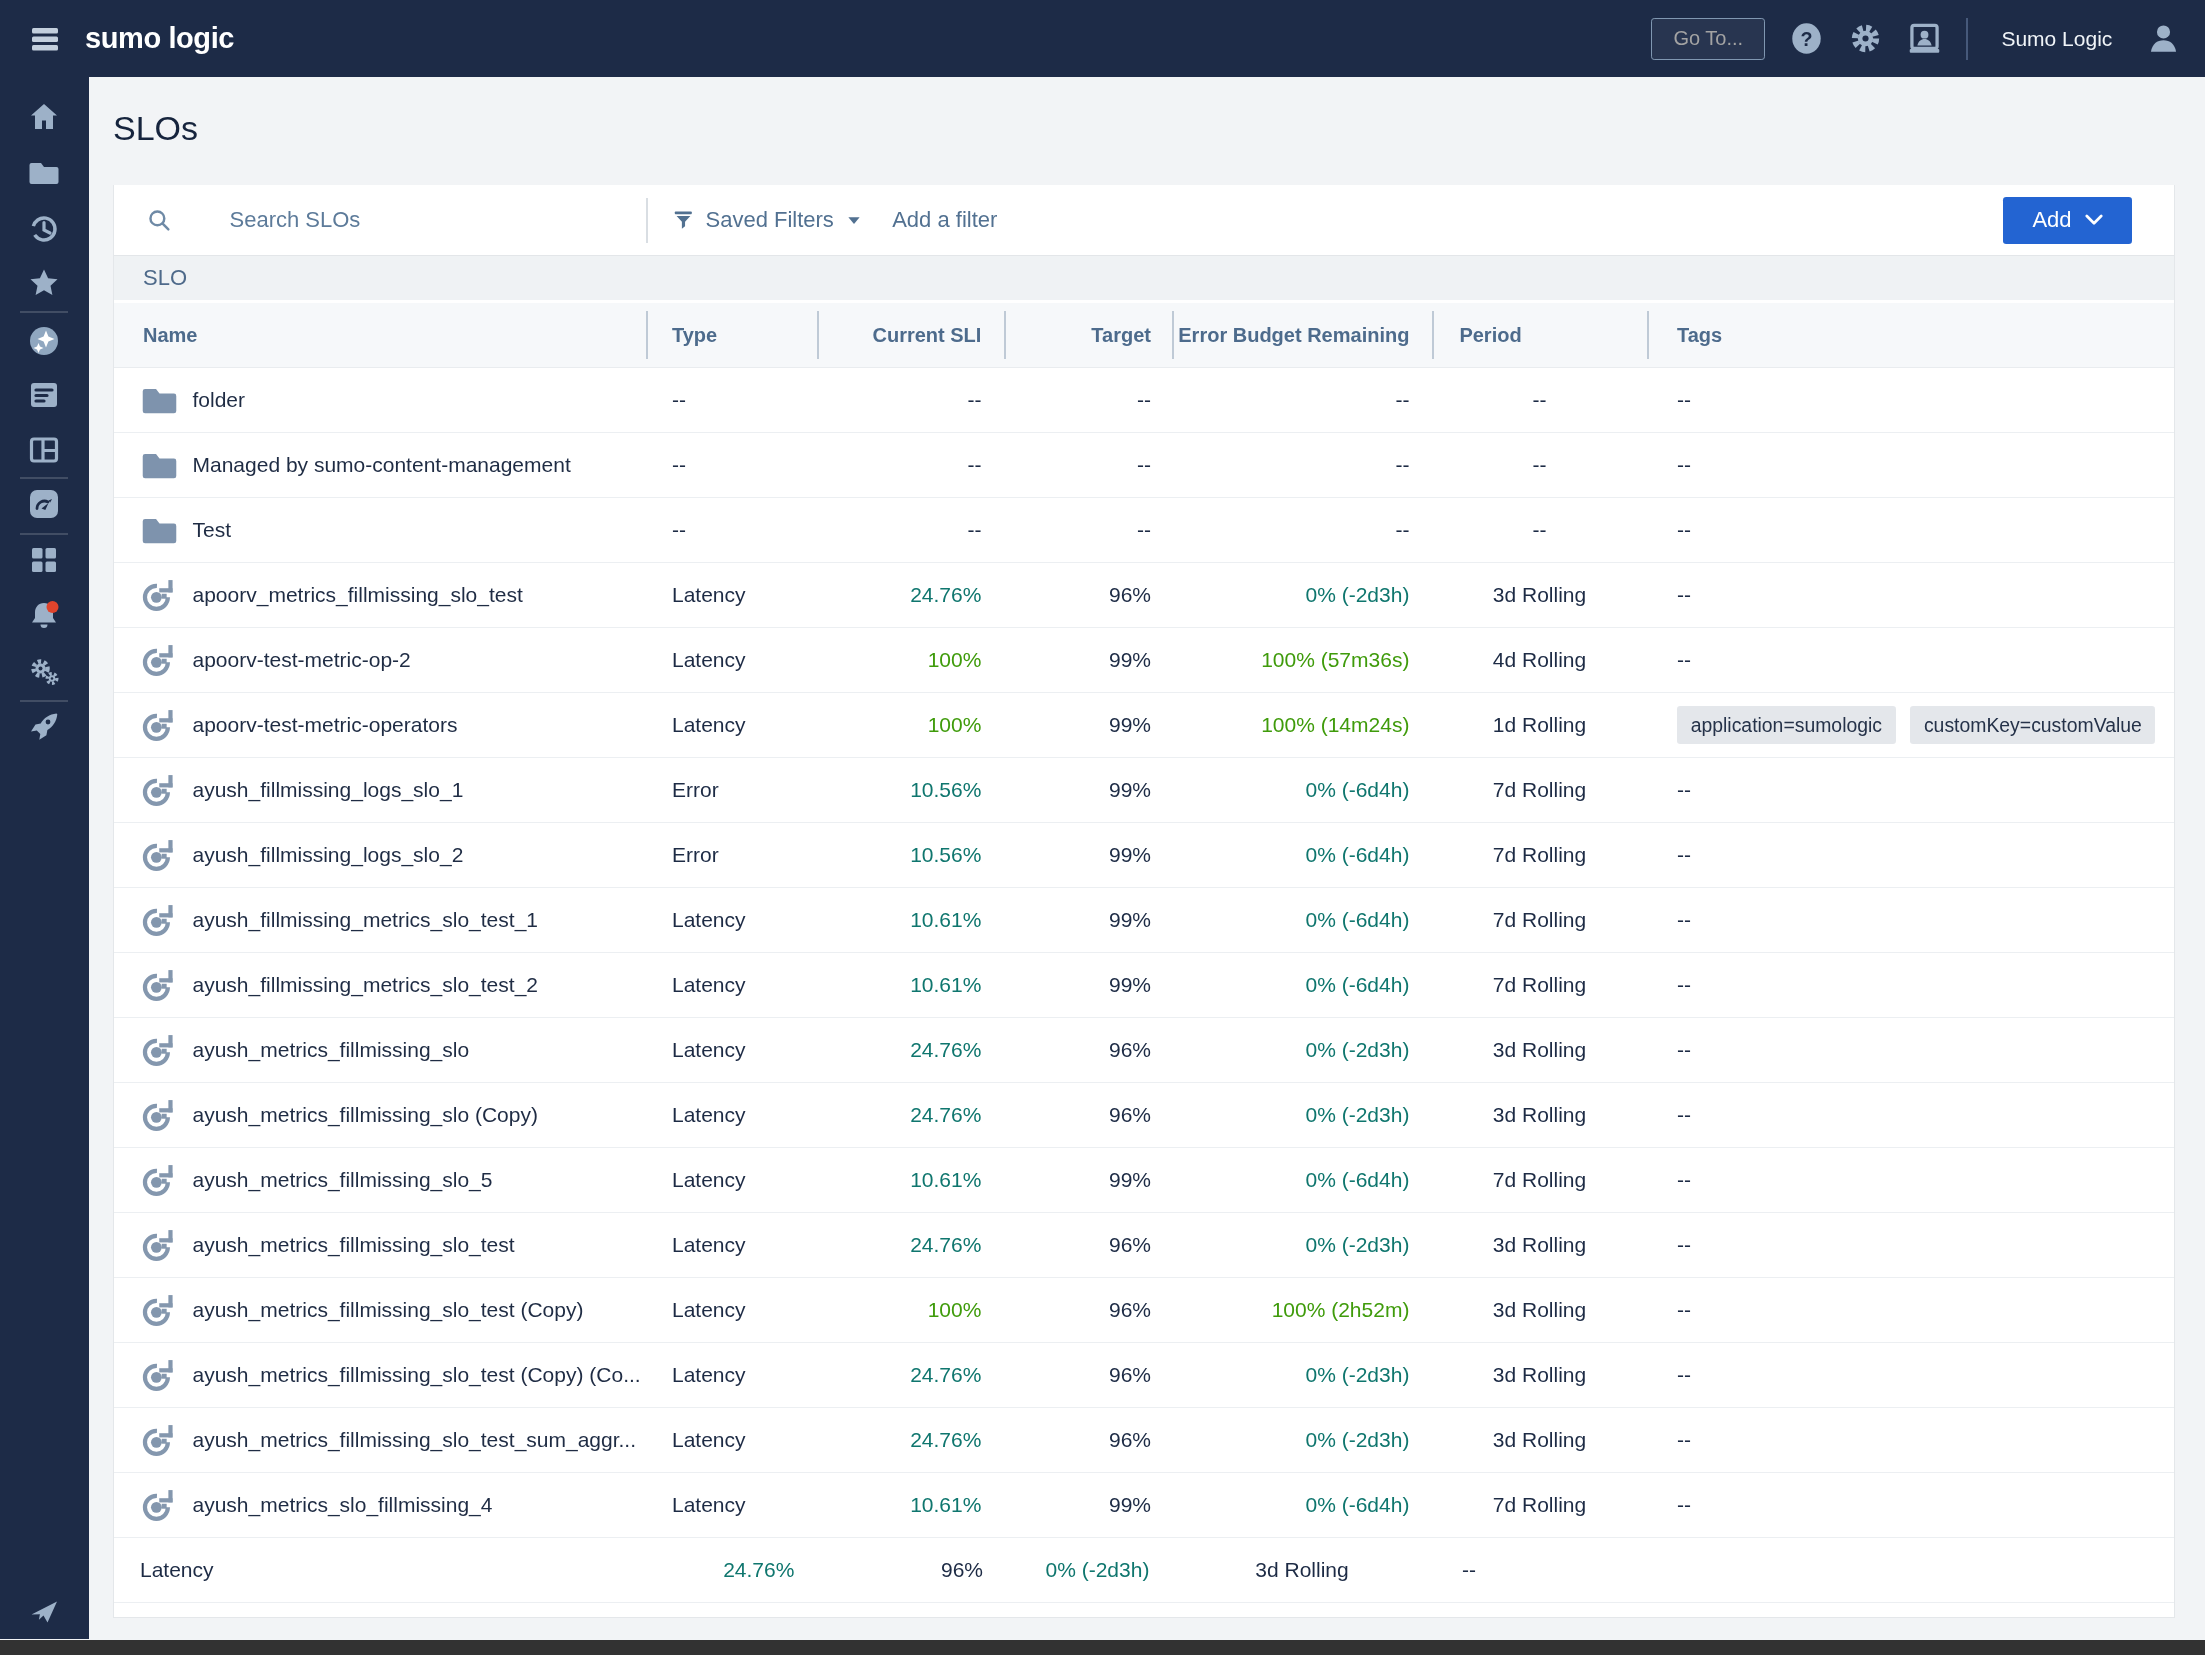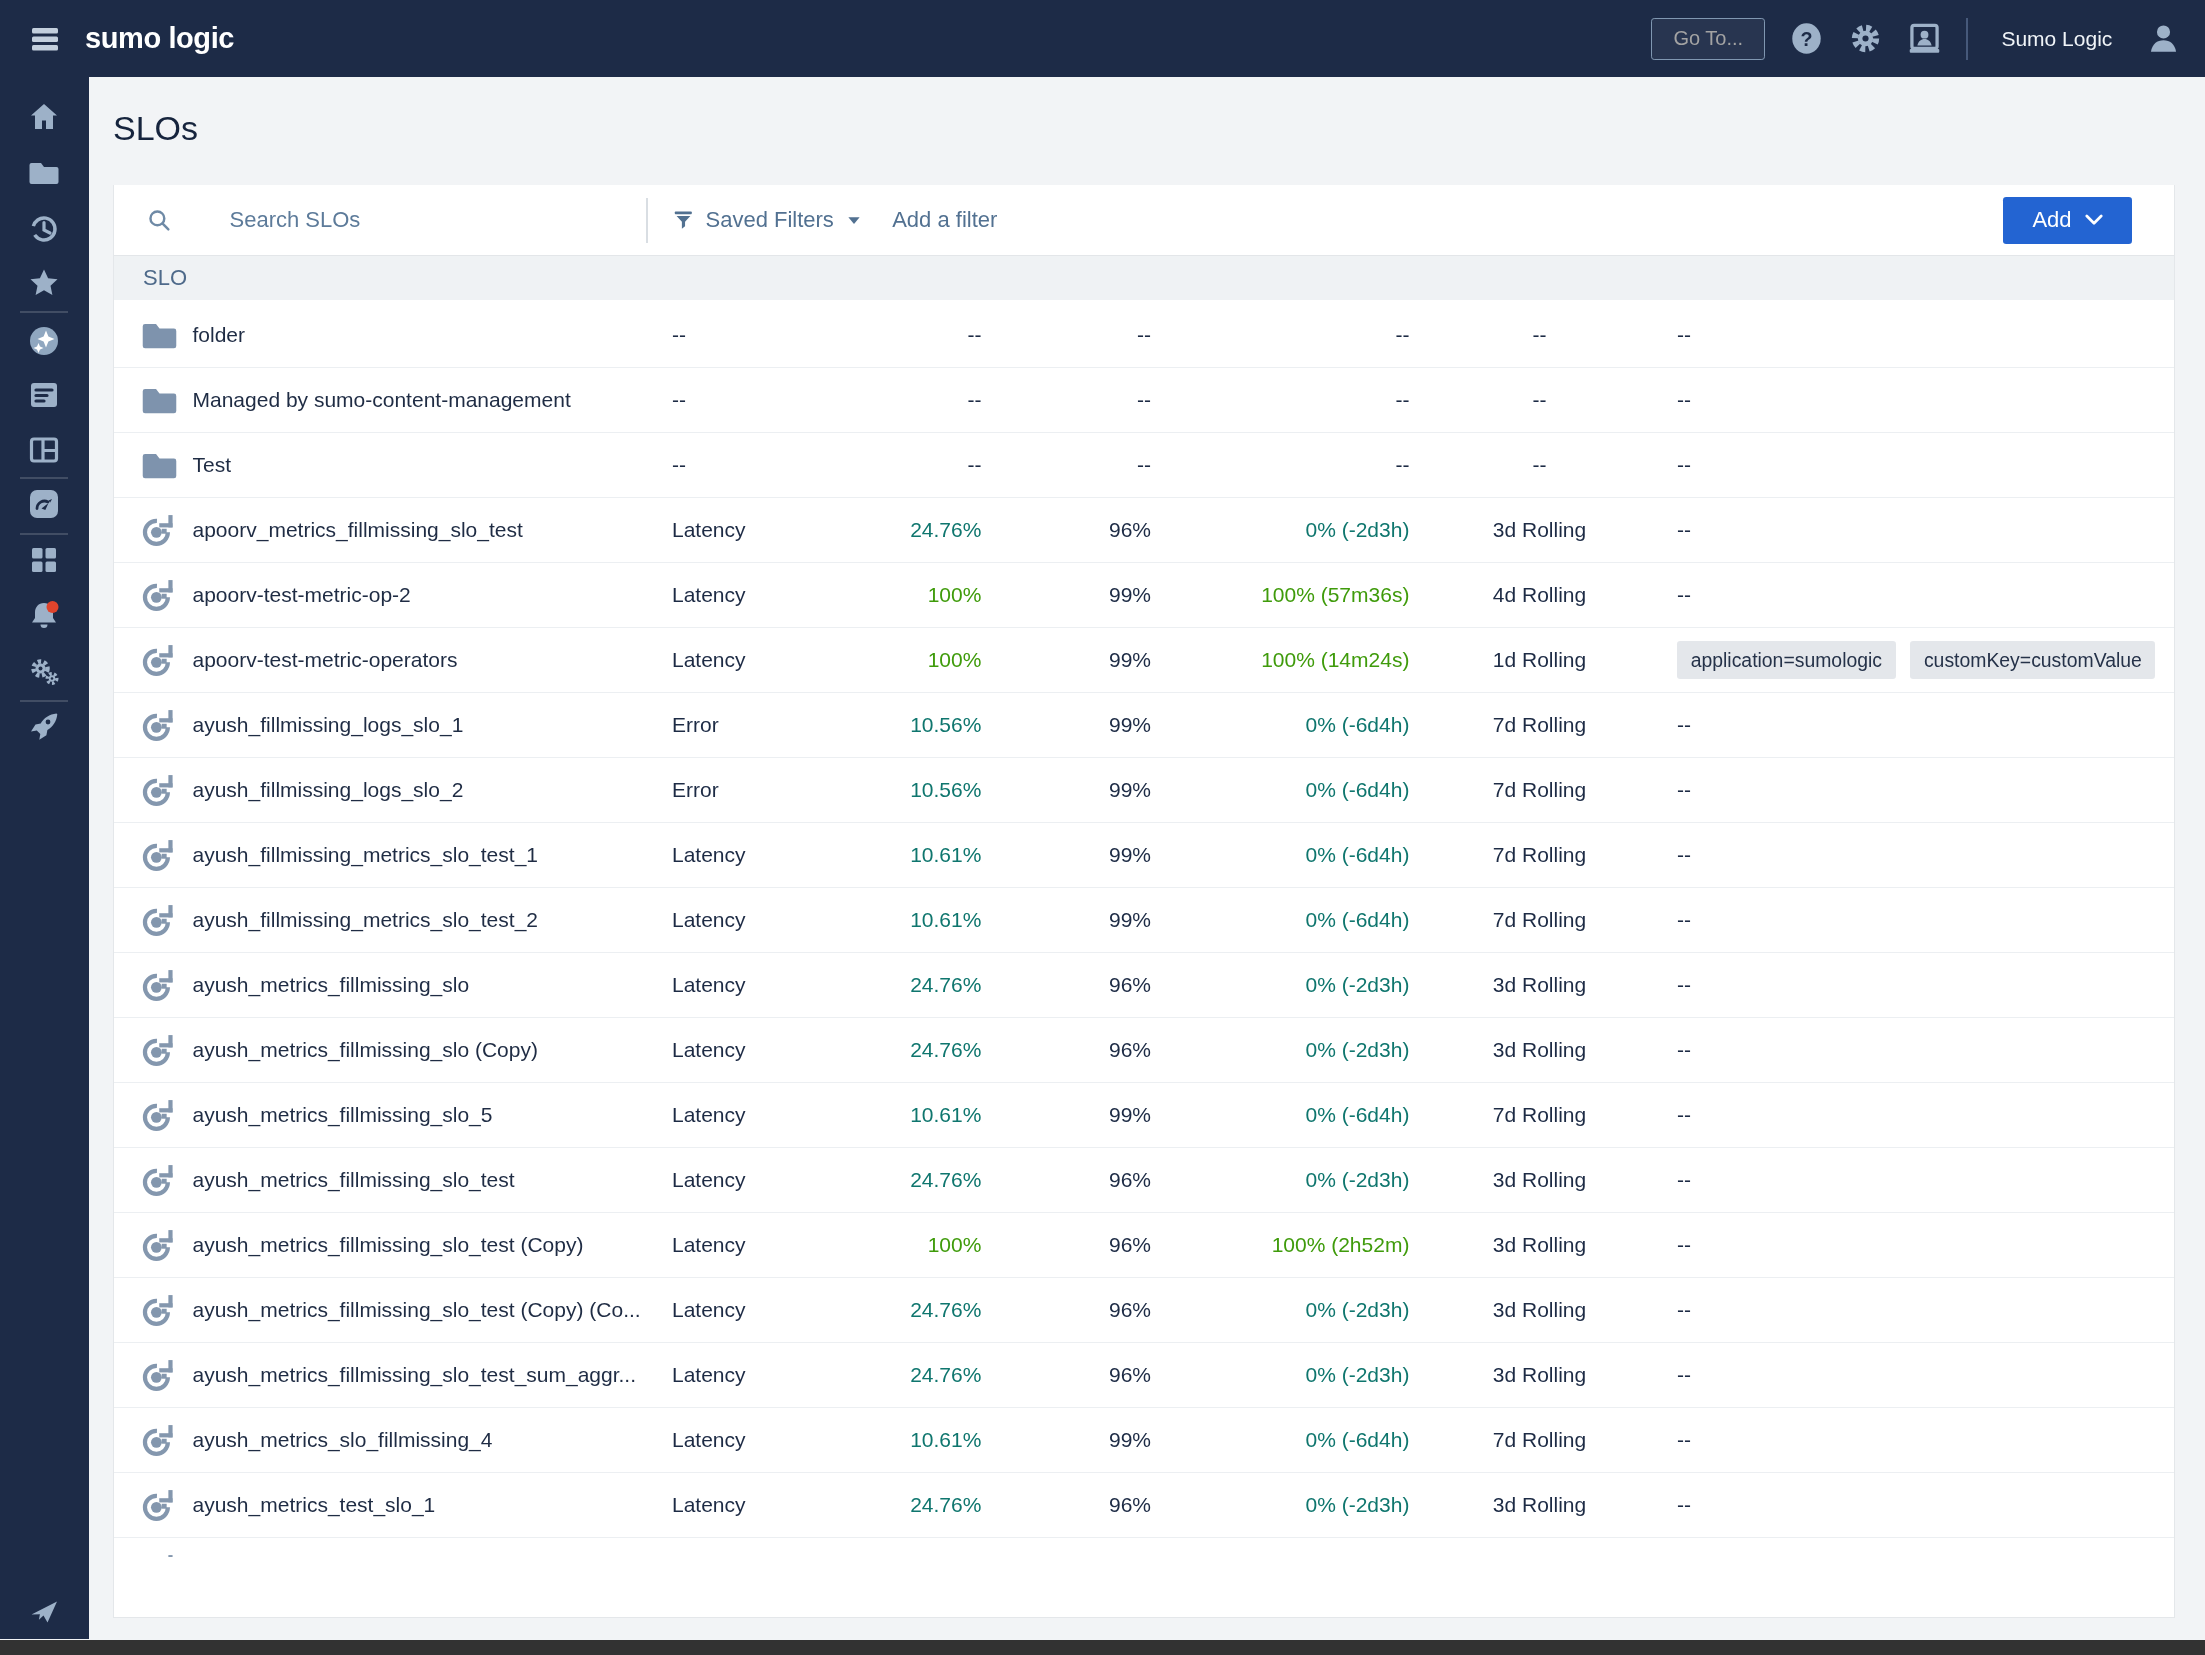--- a/index.html
+++ b/index.html
@@ -235,20 +235,29 @@
                 <path d="M2 2l8 8 8-8"></path>
               </svg>
           </span>
         </button>
       </div>
 
       <div class="band">
         <span>SLO</span>
       </div>
 
+      <div class="thead" id="thead">
+          <div class="hcell h-name">Name</div>
+          <div class="hcell h-type">Type</div>
+          <div class="hcell h-sli">Current SLI</div>
+          <div class="hcell h-target">Target</div>
+          <div class="hcell h-budget">Error Budget Remaining</div>
+          <div class="hcell h-period">Period</div>
+          <div class="hcell h-tags">Tags</div>
+        </div>
       <div id="rows">
           <div class="row">
             <div class="cell c-name">
               <span class="row-icon folder"><svg viewBox="0 0 32 32" fill="currentColor">
                   <path d="M3.5 6h9.5l3 4h12.5a2 2 0 0 1 2 2v13a2 2 0 0 1-2 2h-25a2 2 0 0 1-2-2V8a2 2 0 0 1 2-2z"></path>
                 </svg></span>
               <span class="row-label">folder</span>
             </div>
             <div class="cell c-type">
               <span>--</span>
@@ -766,30 +775,20 @@
               <span class="bad">0% (-6d4h)</span>
             </div>
             <div class="cell c-period">
               <span>7d Rolling</span>
             </div>
             <div class="cell c-tags">
               <span>--</span>
             </div>
           </div>
           <div class="row">
-            <div class="cell c-name">
-              <span class="row-icon slo"><svg viewBox="0 0 30 30" fill="currentColor">
-                  <circle cx="12.5" cy="16.5" r="9.3" fill="none" stroke="currentColor" stroke-width="3.4" stroke-dasharray="44 15"></circle>
-                  <circle cx="12.5" cy="16.5" r="4.4"></circle>
-                  <rect x="22.2" y="2.5" width="3.4" height="10"></rect>
-                  <rect x="14.8" y="9.1" width="10.8" height="3.4"></rect>
-                  <rect x="16.8" y="13.6" width="4" height="4"></rect>
-                </svg></span>
-              <span class="row-label">ayush_metrics_test_slo_1</span>
-            </div>
             <div class="cell c-type">
               <span>Latency</span>
             </div>
             <div class="cell c-sli">
               <span class="bad">24.76%</span>
             </div>
             <div class="cell c-target">
               <span>96%</span>
             </div>
             <div class="cell c-budget">

